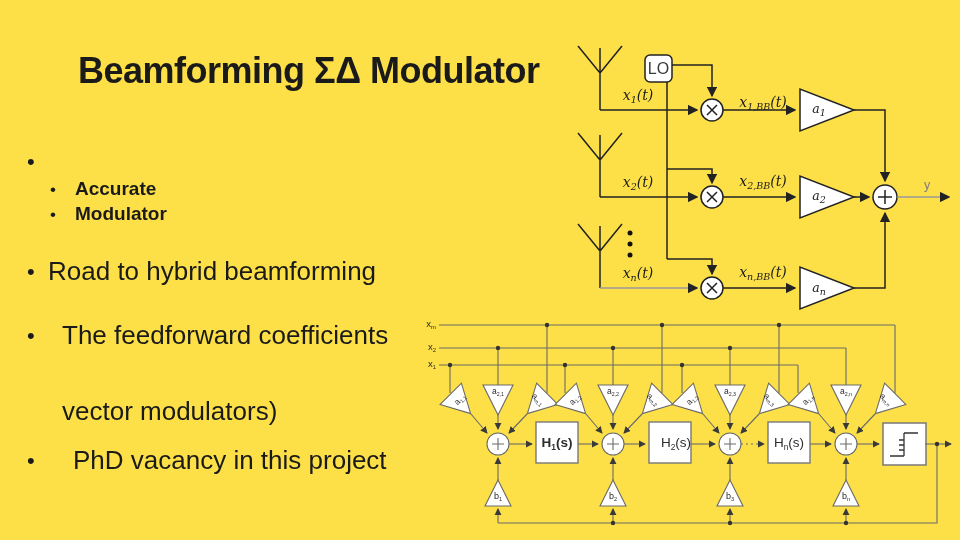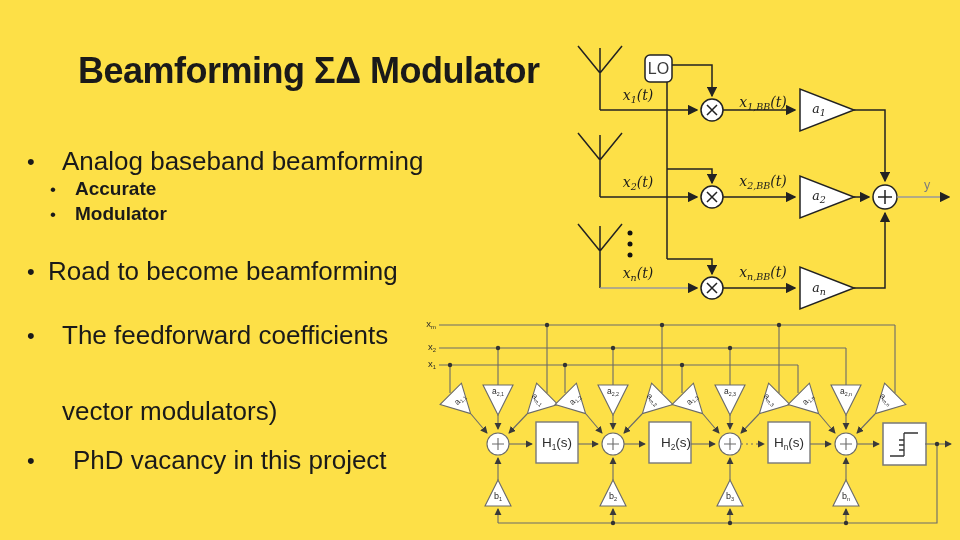--- a/index.html
+++ b/index.html
@@ -33,30 +33,29 @@
   .inlbl{width:21px;text-align:right;}
 </style>
 </head>
 <body>
 
 <div class="slide">
 
   <div class="abs title">Beamforming ΣΔ Modulator</div>
 
   <span class="abs dot" style="left:27px;top:149px;">•</span>
-  <div class="abs blt" style="left:62px;top:146px;">Analog baseband beamforming</div>
 
   <span class="abs dots" style="left:50px;top:180px;">•</span>
   <div class="abs sub" style="left:75px;top:178px;">Accurate</div>
 
   <span class="abs dots" style="left:50px;top:205px;">•</span>
   <div class="abs sub" style="left:75px;top:203px;">Modulator</div>
 
   <span class="abs dot" style="left:27px;top:259px;">•</span>
-  <div class="abs blt" style="left:48px;top:256px;">Road to become beamforming</div>
+  <div class="abs blt" style="left:48px;top:256px;">Road to hybrid beamforming</div>
 
   <span class="abs dot" style="left:27px;top:323px;">•</span>
   <div class="abs blt" style="left:62px;top:320px;">The feedforward coefficients</div>
   <div class="abs blt" style="left:62px;top:396px;">vector modulators)</div>
 
   <span class="abs dot" style="left:27px;top:448px;">•</span>
   <div class="abs blt" style="left:62px;top:445px;margin-left:11px;">PhD vacancy in this project</div>
 
   <div class="abs rf">
     <svg width="432" height="310" viewBox="0 0 432 310">
@@ -287,18 +286,18 @@
     <div class="abs coef coefR" style="left:342px;top:91px;"><span>a</span><sub>m,3</sub></div>
     <div class="abs coef coefL" style="left:380px;top:91px;"><span>a</span><sub>1,n</sub></div>
     <div class="abs coef" style="left:418px;top:83px;"><span>a</span><sub>2,n</sub></div>
     <div class="abs coef coefR" style="left:458px;top:91px;"><span>a</span><sub>m,n</sub></div>
 
     <div class="abs blbl" style="left:73px;top:188px;"><span>b</span><sub>1</sub></div>
     <div class="abs blbl" style="left:188px;top:188px;"><span>b</span><sub>2</sub></div>
     <div class="abs blbl" style="left:305px;top:188px;"><span>b</span><sub>3</sub></div>
     <div class="abs blbl" style="left:421px;top:188px;"><span>b</span><sub>n</sub></div>
 
-    <div class="abs hlbl" style="left:123px;top:119px;"><span>H</span><sub>1</sub><span>(s)</span></div>
+    <div class="abs hlbl" style="left:123px;top:119px;font-weight:bold;"><span>H</span><sub>1</sub><span>(s)</span></div>
     <div class="abs hlbl" style="left:242px;top:119px;border-radius:11px;"><span>H</span><sub>2</sub><span>(s)</span></div>
     <div class="abs hlbl" style="left:355px;top:119px;"><span>H</span><sub>n</sub><span>(s)</span></div>
   </div>
 
 </div>
 
 </body></html>

